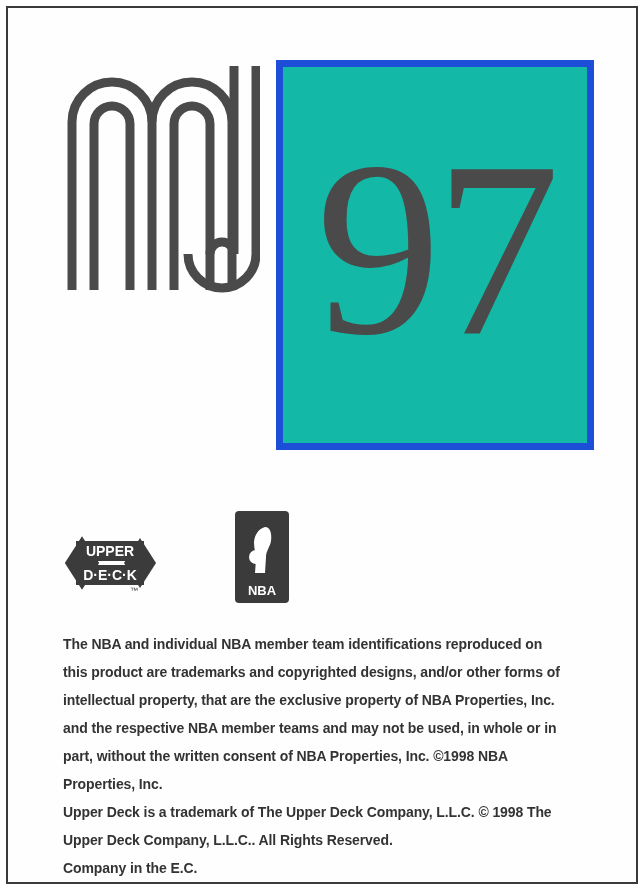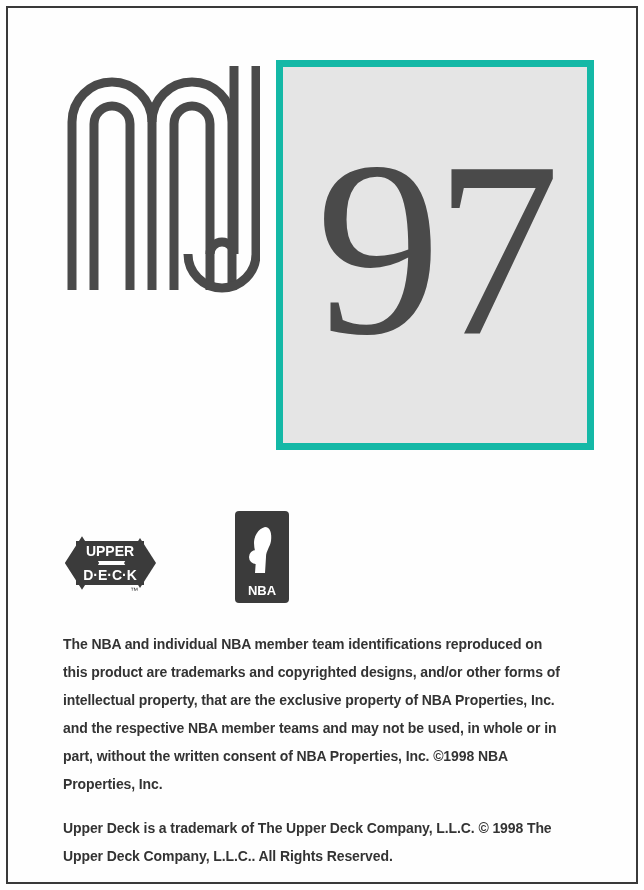--- a/index.html
+++ b/index.html
@@ -45,23 +45,23 @@
   }
   .mj-logo svg { display: block; }
 
   
   .year-box {
     position: absolute;
     left: 268px;
     top: 52px;
     width: 318px;
     height: 390px;
-    border: 7px solid #14b8a6;
+    border: 7px solid #1d4ed8;
     box-sizing: border-box;
-    background: #e5e5e5;
+    background: #14b8a6;
   }
   .year-box-inner {
     position: absolute;
     inset: 0;
     display: flex;
     align-items: center;
     justify-content: center;
   }
   .year-text {
     font-family: "Liberation Serif", serif;
@@ -111,21 +111,21 @@
     font-family: "Liberation Sans", sans-serif;
     font-size: 14px;
     font-weight: bold;
     line-height: 28px;
     letter-spacing: -0.1px;
   }
   .legal p {
     margin: 0;
   }
   .legal .para-gap {
-    margin-top: 16px;
+    margin-top: 0px;
   }
 </style>
 </head>
 <body>
 
 <div class="card">
   <div class="inner">
 
     <div class="mj-logo">
       <svg width="200" height="240" viewBox="0 0 200 240" xmlns="http://www.w3.org/2000/svg" aria-hidden="true">

